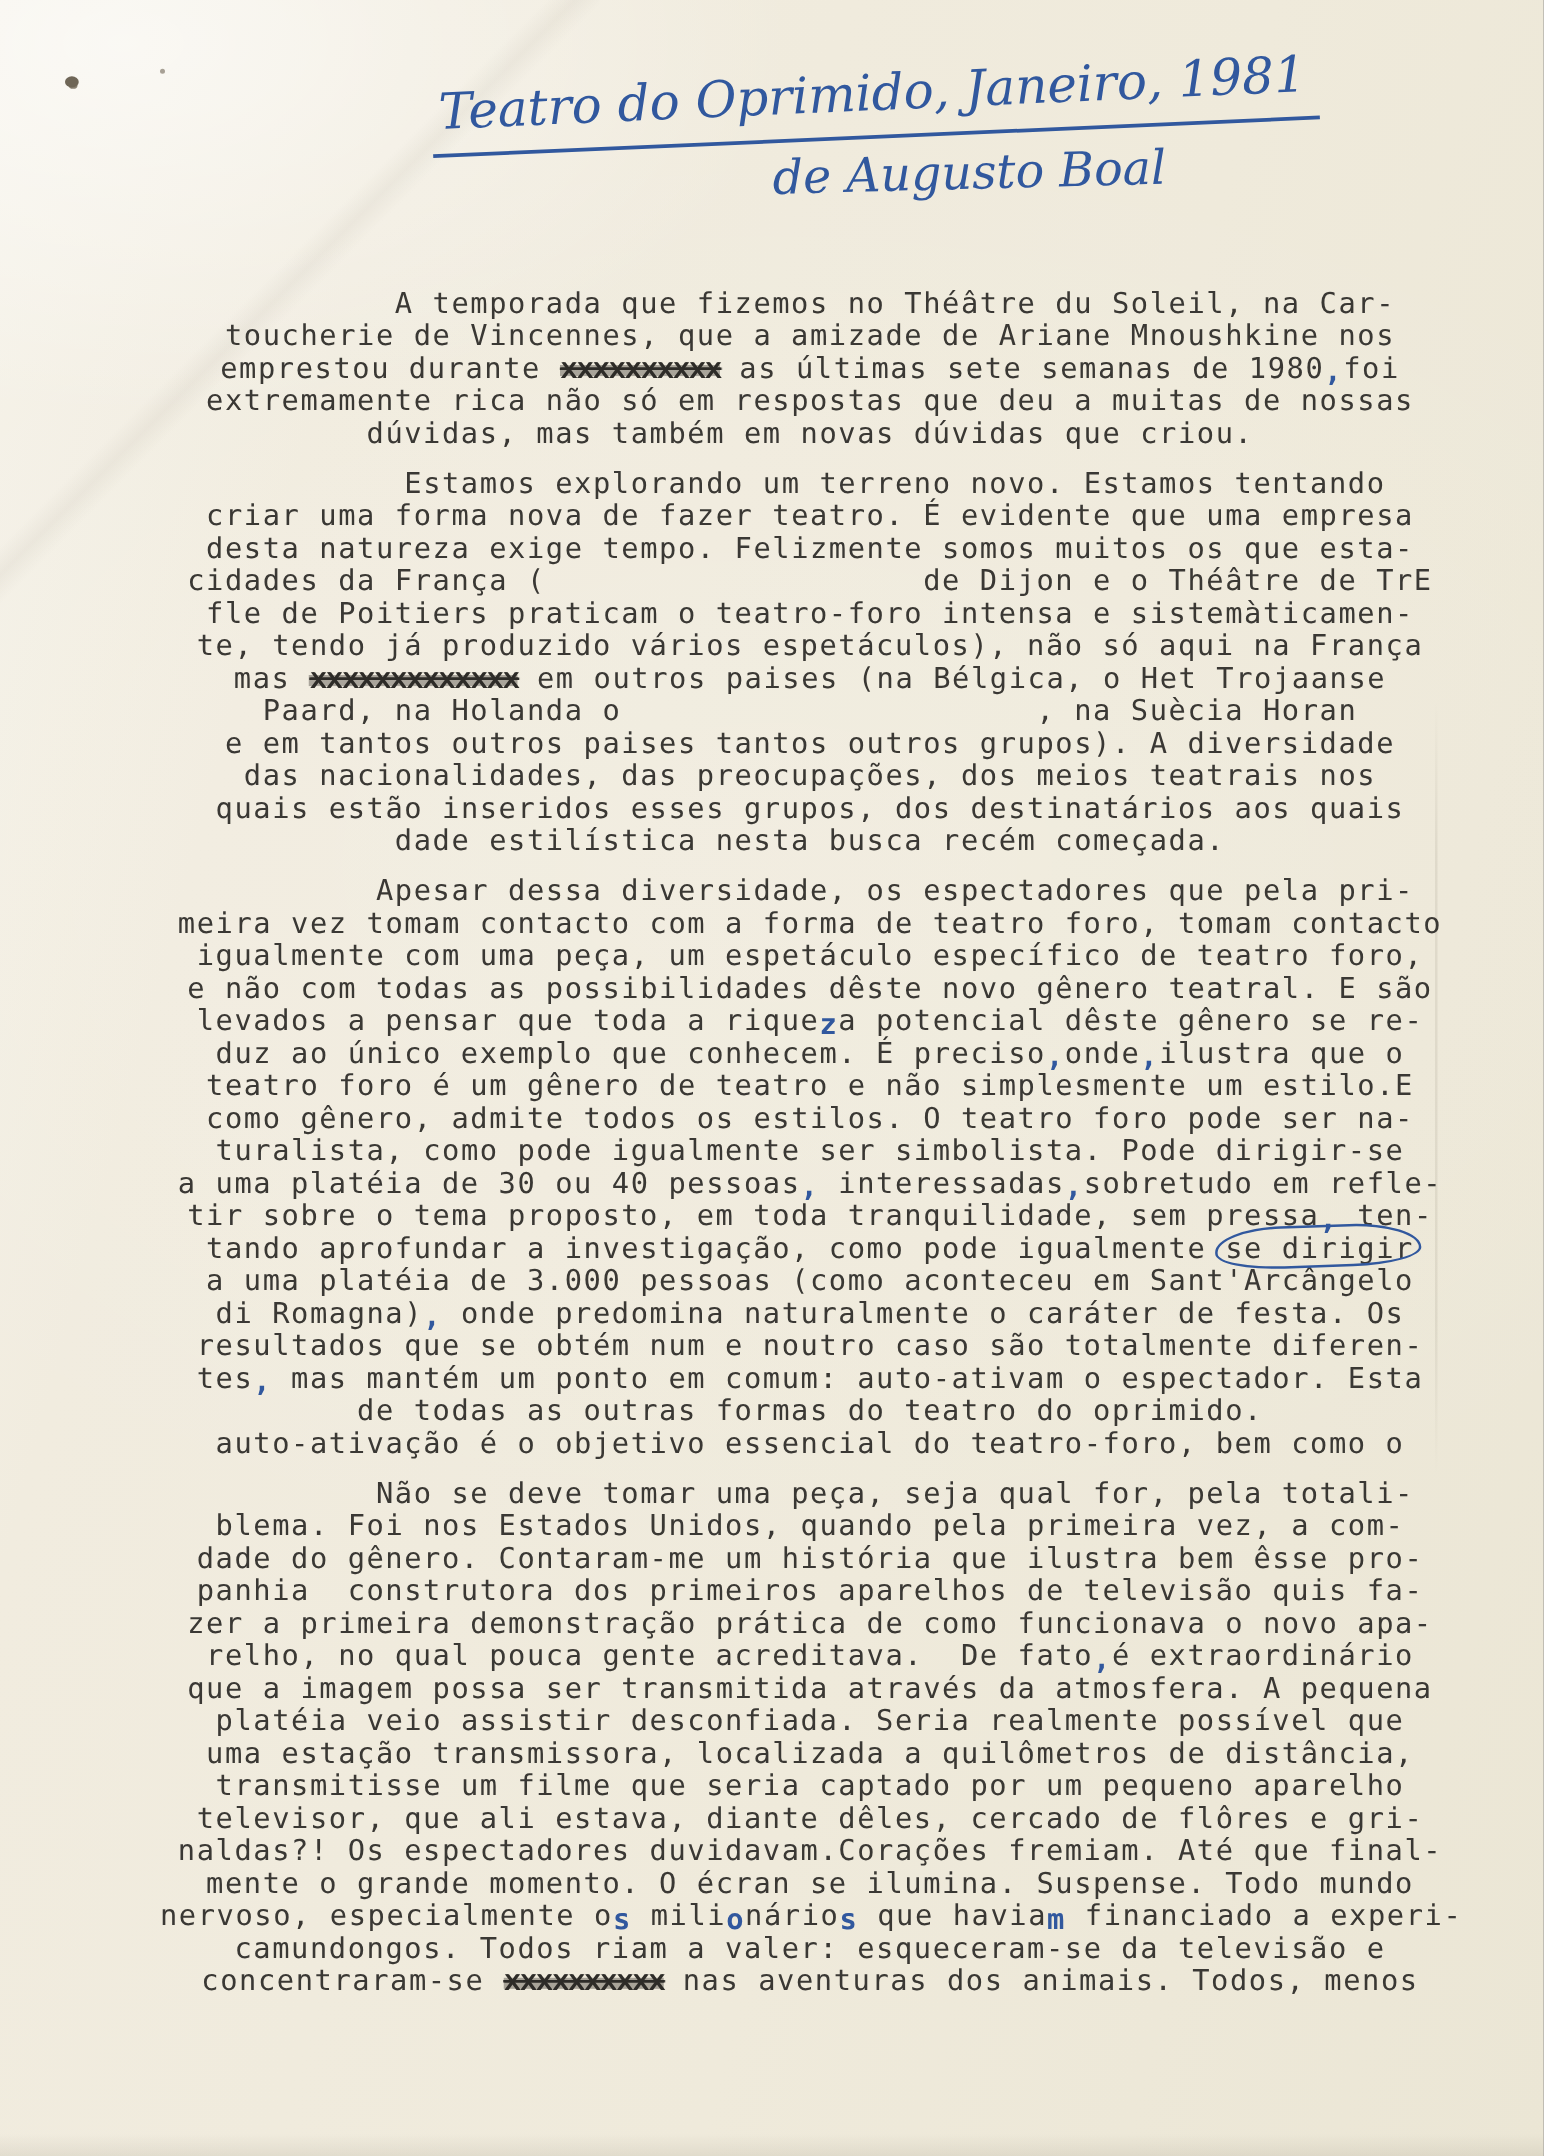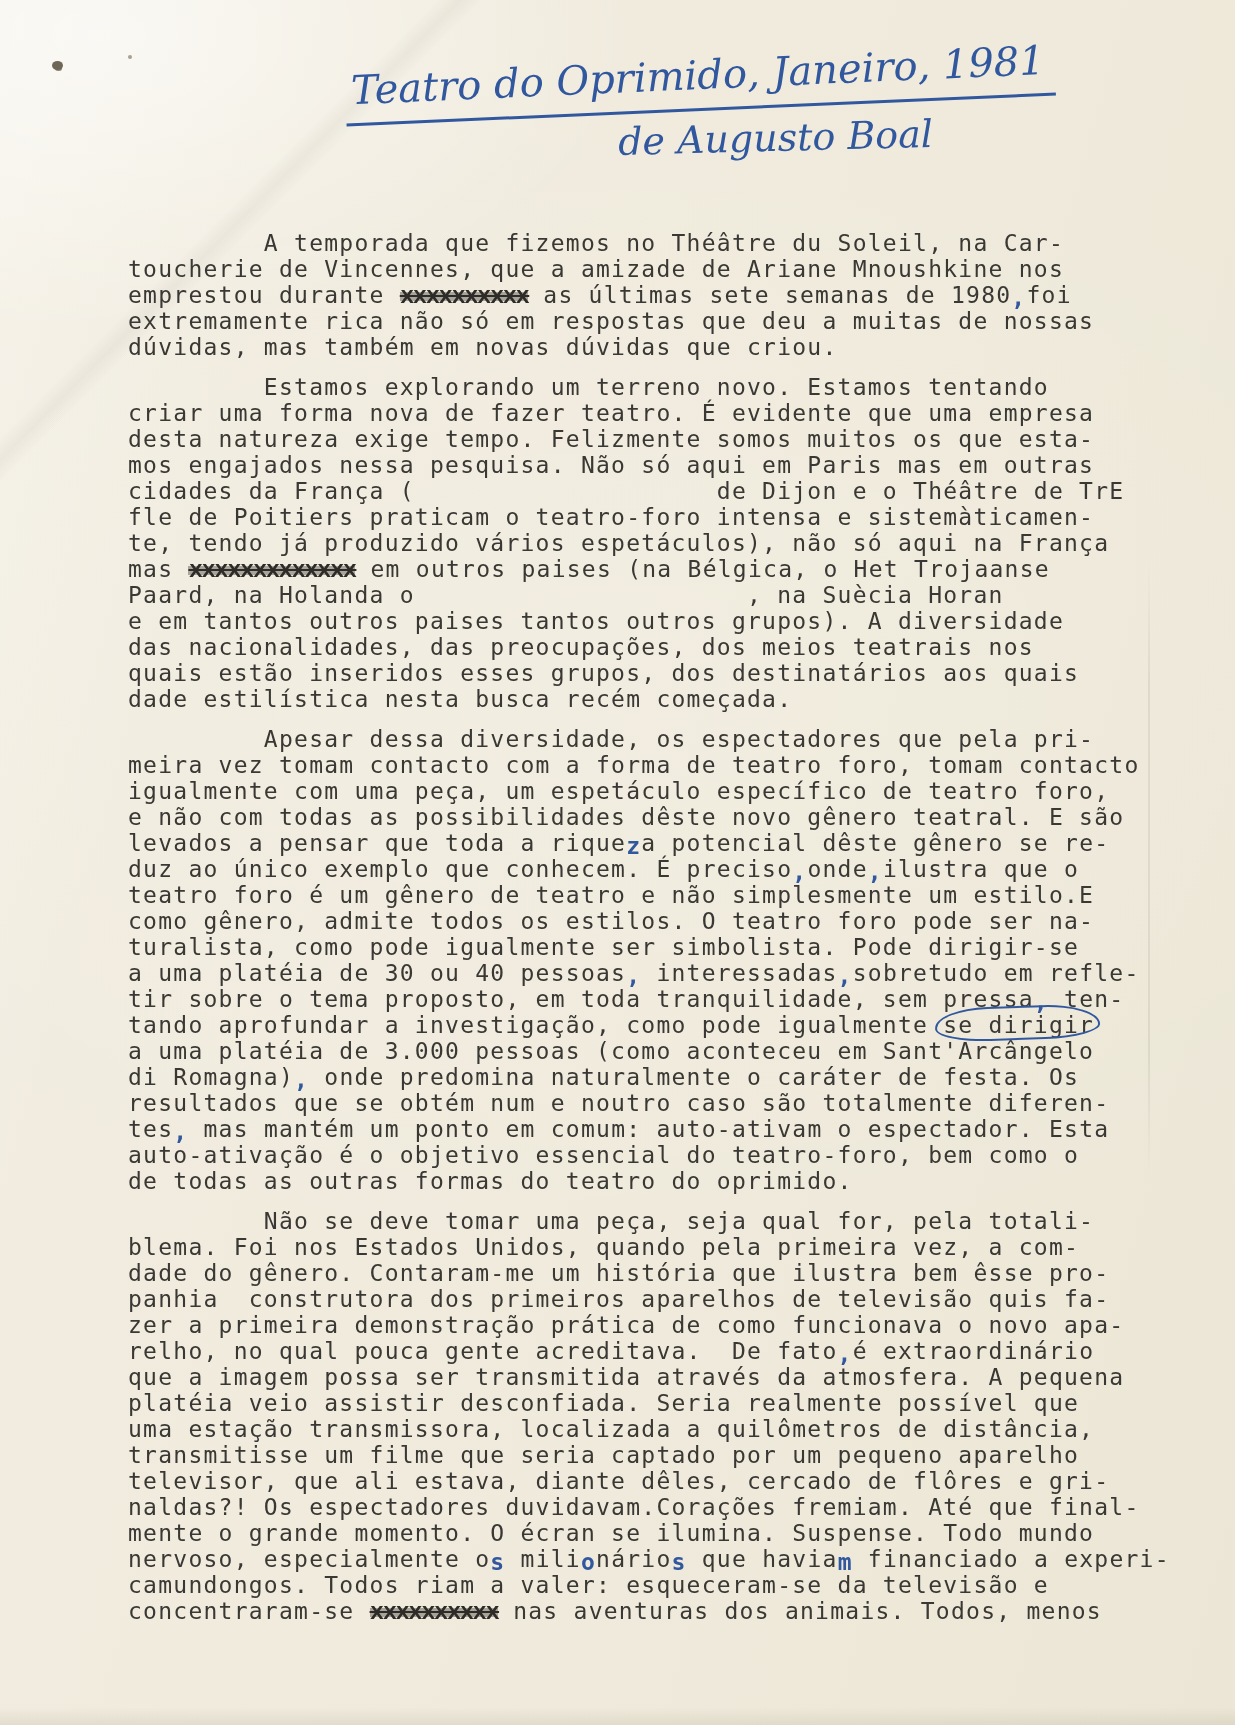--- a/index.html
+++ b/index.html
@@ -29,21 +29,21 @@
   .handwriting{position:absolute;left:0;top:0;width:100%;color:var(--pen,#31589e);
     font-family:"DejaVu Serif","Liberation Serif",serif;font-style:italic;}
   .hand-title{position:absolute;left:345px;top:52px;font-size:40px;
     transform:rotate(-2.5deg);padding:0 10px 10px 6px;
     border-bottom:3px solid var(--pen,#31589e);white-space:nowrap;}
   .hand-byline{position:absolute;left:618px;top:116px;font-size:38px;
     transform:rotate(-1.5deg);white-space:nowrap;}
 
   
   .typed{position:absolute;left:128px;top:230px;width:1040px;
-    color:var(--ink,#3a3834);font-size:23px;line-height:26px;letter-spacing:1.25px;}
+    color:var(--ink,#3a3834);font-size:23px;line-height:26px;letter-spacing:1.25px;text-align:center;}
   .paragraph{margin:0 0 14px 0;}
   .line{white-space:pre;}
   .seg-strike{
     font-weight:normal;color:#2e2c28;letter-spacing:-1px;
     text-decoration:line-through;
     background:linear-gradient(to bottom,rgba(0,0,0,0) 38%,rgba(52,48,42,.38) 40%,rgba(52,48,42,.38) 72%,rgba(0,0,0,0) 74%);
     text-shadow:1px 0 0 #2e2c28;
   }
   .seg-pen{color:var(--pen,#31589e);font-weight:bold;position:relative;top:3px;}
   .seg-circled{position:relative;display:inline-block;}
@@ -73,21 +73,20 @@
         <div class="line"><span>         A temporada que fizemos no Théâtre du Soleil, na Car-</span></div>
         <div class="line"><span>toucherie de Vincennes, que a amizade de Ariane Mnoushkine nos</span></div>
         <div class="line"><span>emprestou durante </span><span class="seg-strike">xxxxxxxxxx</span><span> as últimas sete semanas de 1980</span><span class="seg-pen">,</span><span>foi</span></div>
         <div class="line"><span>extremamente rica não só em respostas que deu a muitas de nossas</span></div>
         <div class="line"><span>dúvidas, mas também em novas dúvidas que criou.</span></div>
       </div>
       <div class="paragraph">
         <div class="line"><span>         Estamos explorando um terreno novo. Estamos tentando</span></div>
         <div class="line"><span>criar uma forma nova de fazer teatro. É evidente que uma empresa</span></div>
         <div class="line"><span>desta natureza exige tempo. Felizmente somos muitos os que esta-</span></div>
-        <div class="line"><span>mos engajados nessa pesquisa. Não só aqui em Paris mas em outras</span></div>
         <div class="line"><span>cidades da França (                    de Dijon e o Théâtre de TrE</span></div>
         <div class="line"><span>fle de Poitiers praticam o teatro-foro intensa e sistemàticamen-</span></div>
         <div class="line"><span>te, tendo já produzido vários espetáculos), não só aqui na França</span></div>
         <div class="line"><span>mas </span><span class="seg-strike">xxxxxxxxxxxxx</span><span> em outros paises (na Bélgica, o Het Trojaanse</span></div>
         <div class="line"><span>Paard, na Holanda o                      , na Suècia Horan</span></div>
         <div class="line"><span>e em tantos outros paises tantos outros grupos). A diversidade</span></div>
         <div class="line"><span>das nacionalidades, das preocupações, dos meios teatrais nos</span></div>
         <div class="line"><span>quais estão inseridos esses grupos, dos destinatários aos quais</span></div>
         <div class="line"><span>dade estilística nesta busca recém começada.</span></div>
       </div>
@@ -101,22 +100,22 @@
         <div class="line"><span>teatro foro é um gênero de teatro e não simplesmente um estilo.E</span></div>
         <div class="line"><span>como gênero, admite todos os estilos. O teatro foro pode ser na-</span></div>
         <div class="line"><span>turalista, como pode igualmente ser simbolista. Pode dirigir-se</span></div>
         <div class="line"><span>a uma platéia de 30 ou 40 pessoas</span><span class="seg-pen">,</span><span> interessadas</span><span class="seg-pen">,</span><span>sobretudo em refle-</span></div>
         <div class="line"><span>tir sobre o tema proposto, em toda tranquilidade, sem pressa</span><span class="seg-pen">,</span><span> ten-</span></div>
         <div class="line"><span>tando aprofundar a investigação, como pode igualmente </span><span class="seg-circled">se dirigir</span></div>
         <div class="line"><span>a uma platéia de 3.000 pessoas (como aconteceu em Sant'Arcângelo</span></div>
         <div class="line"><span>di Romagna)</span><span class="seg-pen">,</span><span> onde predomina naturalmente o caráter de festa. Os</span></div>
         <div class="line"><span>resultados que se obtém num e noutro caso são totalmente diferen-</span></div>
         <div class="line"><span>tes</span><span class="seg-pen">,</span><span> mas mantém um ponto em comum: auto-ativam o espectador. Esta</span></div>
+        <div class="line"><span>de todas as outras formas do teatro do oprimido.</span></div>
         <div class="line"><span>auto-ativação é o objetivo essencial do teatro-foro, bem como o</span></div>
-        <div class="line"><span>de todas as outras formas do teatro do oprimido.</span></div>
       </div>
       <div class="paragraph">
         <div class="line"><span>         Não se deve tomar uma peça, seja qual for, pela totali-</span></div>
         <div class="line"><span>blema. Foi nos Estados Unidos, quando pela primeira vez, a com-</span></div>
         <div class="line"><span>dade do gênero. Contaram-me um história que ilustra bem êsse pro-</span></div>
         <div class="line"><span>panhia  construtora dos primeiros aparelhos de televisão quis fa-</span></div>
         <div class="line"><span>zer a primeira demonstração prática de como funcionava o novo apa-</span></div>
         <div class="line"><span>relho, no qual pouca gente acreditava.  De fato</span><span class="seg-pen">,</span><span>é extraordinário</span></div>
         <div class="line"><span>que a imagem possa ser transmitida através da atmosfera. A pequena</span></div>
         <div class="line"><span>platéia veio assistir desconfiada. Seria realmente possível que</span></div>

